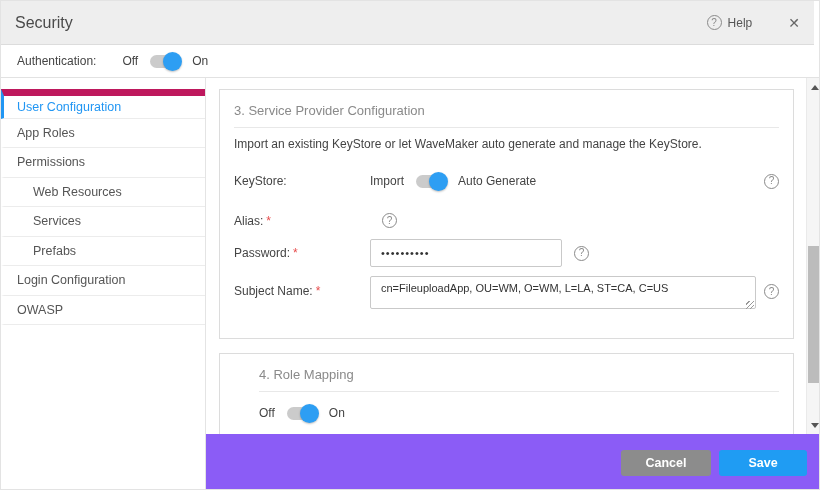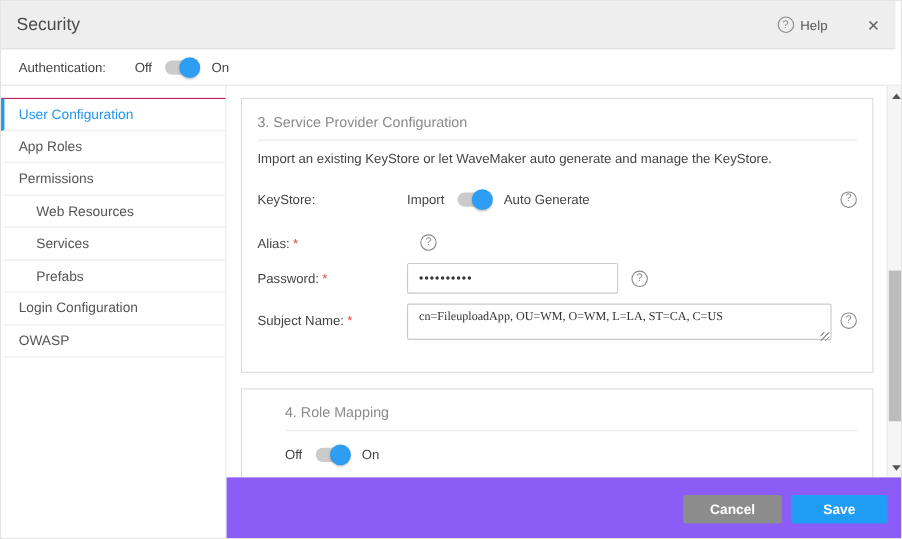--- a/index.html
+++ b/index.html
@@ -47,21 +47,21 @@
   
   .sidebar {
     position: absolute; top: 77px; left: 0; width: 205px; height: 413px;
     background: #fff; border-right: 1px solid #e4e4e4; padding-top: 11px;
   }
   .side-item {
     height: 29.5px; display: flex; align-items: center;
     border-bottom: 1px solid #ececec; border-left: 3px solid transparent;
     padding-left: 13px; font-size: 12.5px; color: #555; cursor: pointer;
   }
-  .side-item:first-child { border-top: 1px solid #be185d; }
+  .side-item:first-child { border-top: 7px solid #be185d; }
   .side-item.indent { padding-left: 29px; }
   .side-item.active { color: #2196f3; border-left-color: #2196f3; }
 
   
   .main { position: absolute; top: 77px; left: 205px; width: 615px; height: 413px; background: #fff; }
   .scroll-area { position: absolute; top: 0; left: 0; width: 600px; height: 356px; overflow: hidden; }
 
   .card {
     position: relative; margin-left: 13px; width: 575px;
     border: 1px solid #dcdcdc; background: #fff; padding: 13px 14px 0 14px;
@@ -84,21 +84,21 @@
   .txt-input {
     width: 192px; height: 28px; border: 1px solid #c9c9c9; border-radius: 2px;
     font-size: 12px; color: #333; padding: 0 10px; outline: none;
     font-family: "Liberation Sans", sans-serif; background: #fff;
   }
   .pwd { letter-spacing: 1px; font-size: 11px; }
   .ta-wrap { position: relative; }
   .txt-area {
     width: 386px; height: 33px; border: 1px solid #c9c9c9; border-radius: 2px;
     font-size: 11px; color: #333; padding: 5px 10px; outline: none; resize: none;
-    font-family: Liberation Serif, serif; overflow: hidden; background: #fff;
+    font-family: Liberation Sans, sans-serif; overflow: hidden; background: #fff;
   }
   .resize-grip {
     position: absolute; right: 2px; bottom: 4px; width: 8px; height: 8px;
     background: repeating-linear-gradient(135deg, transparent, transparent 2px, #999 2px, #999 3px);
     pointer-events: none;
   }
   .row-help { margin-left: 12px; cursor: pointer; }
   .row-help-right { margin-left: auto; margin-right: 0; cursor: pointer; }
   .grow { flex: 1; }
   .tgl-inline { display: flex; align-items: center; }

